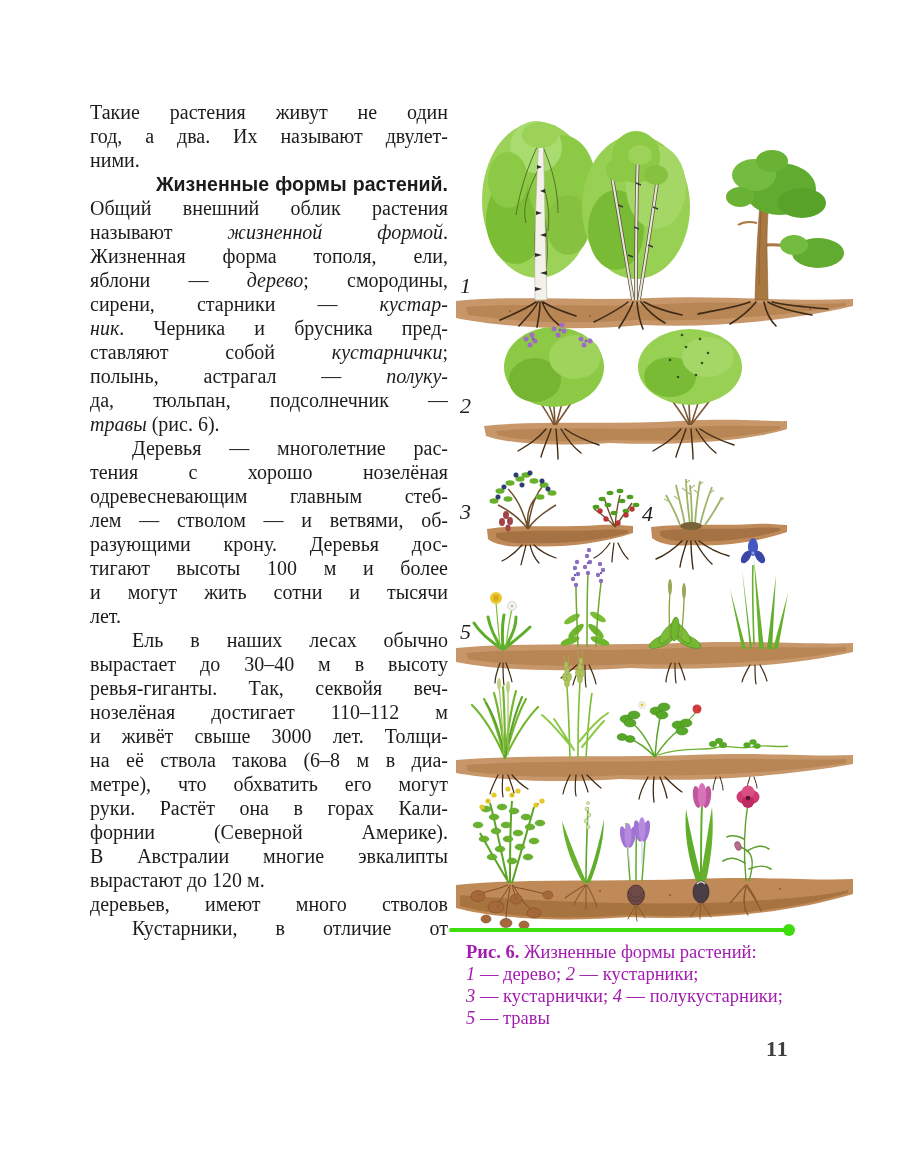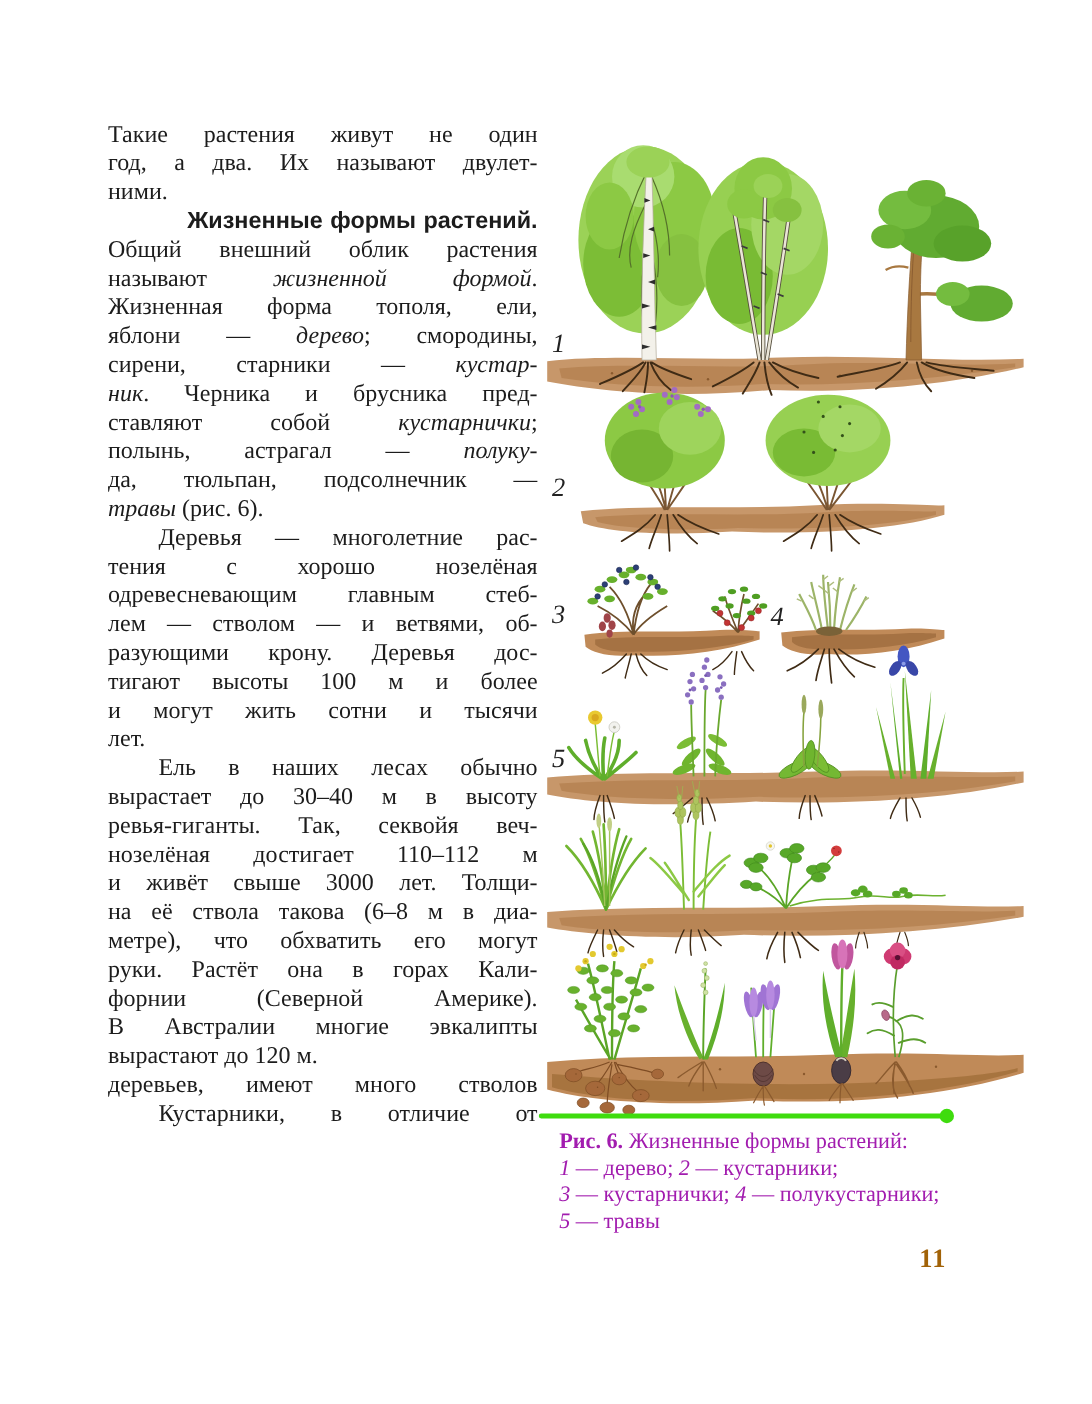--- a/index.html
+++ b/index.html
@@ -31,21 +31,21 @@
 
   
   #caption{position:absolute;left:450px;top:941px;width:410px;font-size:18.5px;color:#a21caf;margin-left:16px;}
   .cap-line{line-height:22px;}
   .cap-line span.b{font-weight:bold;}
   .cap-line span.it{font-style:italic;}
 
   #page-number{
     position:absolute;left:766px;top:1036px;
     font-weight:bold;font-size:22px;letter-spacing:1px;
-    font-family:"Liberation Serif",serif;color:#a16207;
+    font-family:"Liberation Serif",serif;color:#404040;
   }
 </style>
 </head>
 <body>
 
 <div class="page">
 
   <div id="text-column">
       <div class="tline"><span>Такие растения живут не один</span></div>
       <div class="tline"><span>год, а два. Их называют </span><span class="it">двулет-</span></div>

